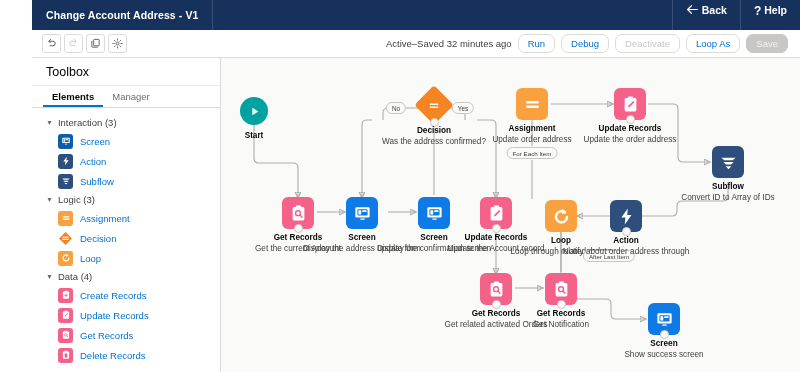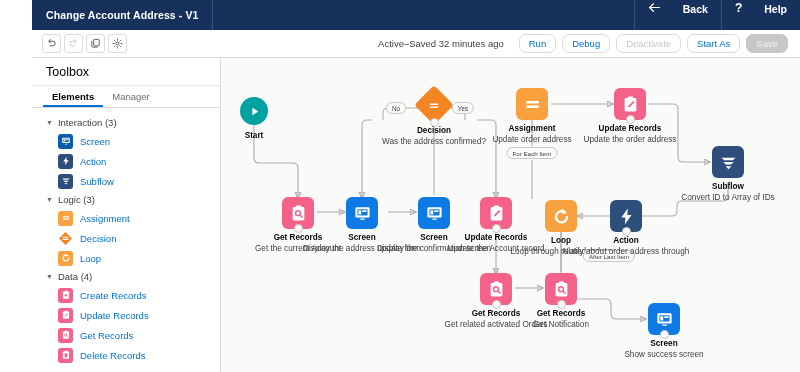--- a/index.html
+++ b/index.html
@@ -20,42 +20,42 @@
     padding: 0 13px; border-right: 1px solid #3c4f74;
   }
   .hdr-brand .lbl { color: #fff; font-size: 10.5px; font-weight: bold; letter-spacing: .1px; }
   .hdr-title {
     display: flex; align-items: center; padding: 0 14px;
     color: #fff; font-size: 10.5px; font-weight: bold; letter-spacing: .1px;
     border-right: 1px solid #3c4f74;
   }
   .hdr-spacer { flex: 1; }
   .hdr-btn {
-    display: flex; align-items: flex-end; gap: 22px; padding: 15px 13px;
+    display: flex; align-items: flex-start; gap: 3px; padding: 4px 13px;
     color: #fff; font-size: 10.5px; font-weight: bold;
     border-left: 1px solid #3c4f74; cursor: pointer;
   }
 
   
   .subbar {
     position: absolute; left: 32px; top: 30px; width: 768px; height: 28px;
     background: #fff; border-bottom: 1px solid #dddbda;
     display: flex; align-items: center;
   }
   .tool-group { display: flex; align-items: center; gap: 3px; padding-left: 10px; }
   .tool-btn {
     width: 19px; height: 19px; border: 1px solid #dddbda; border-radius: 3px;
     background: #fff; display: flex; align-items: center; justify-content: center;
     cursor: pointer; color: #514f4d;
   }
   .tool-btn.disabled { color: #c9c7c5; cursor: default; }
   .sub-right {
     margin-left: auto; display: flex; align-items: center; gap: 6px; padding-right: 12px;
   }
-  .status-text { font-size: 9.5px; color: #3e3e3c; margin-right: 9px; }
+  .status-text { font-size: 9.5px; color: #3e3e3c; margin-right: 0; }
   .btn {
     height: 19px; min-width: 36px; padding: 0 9px; border: 1px solid #dddbda;
     border-radius: 7px; background: #fff; color: #0070d2;
     font-size: 9.5px; font-family: "Liberation Sans", sans-serif;
     display: flex; align-items: center; justify-content: center; cursor: pointer;
   }
   .btn.disabled { color: #c9c7c5; cursor: default; }
   .btn.filled { background: #c9c7c5; color: #f3f2f2; border-color: #c9c7c5; cursor: default; }
 
   
@@ -181,21 +181,21 @@
           <circle cx="12" cy="12" r="3.2" stroke="currentColor" stroke-width="1.9" fill="none"></circle>
           <path d="M12 2v3M12 19v3M2 12h3M19 12h3M4.9 4.9l2.2 2.2M16.9 16.9l2.2 2.2M19.1 4.9l-2.2 2.2M7.1 16.9l-2.2 2.2" stroke="currentColor" stroke-width="1.7" stroke-linecap="round"></path>
         </svg>
       </div>
     </div>
     <div class="sub-right">
       <span class="status-text">Active–Saved 32 minutes ago</span>
       <div class="btn">Run</div>
       <div class="btn">Debug</div>
       <div class="btn disabled">Deactivate</div>
-      <div class="btn">Start As</div>
+      <div class="btn">Loop As</div>
       <div class="btn filled">Save</div>
     </div>
   </div>
 
   <div class="sidebar">
     <div class="tb-title">Toolbox</div>
     <div class="tb-tabs">
       <div class="tb-tab active">Elements</div>
       <div class="tb-tab">Manager</div>
     </div>

